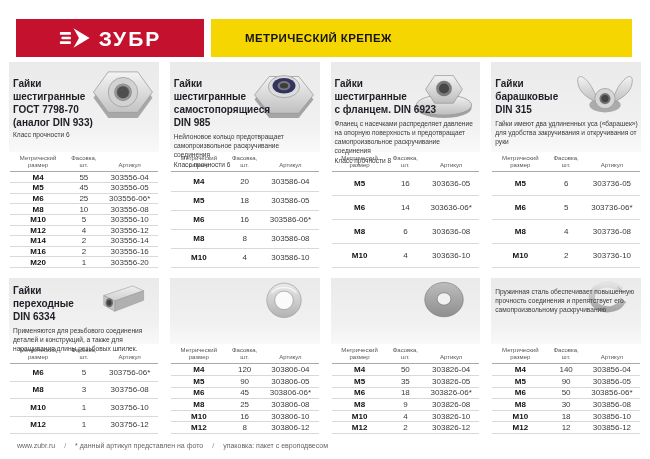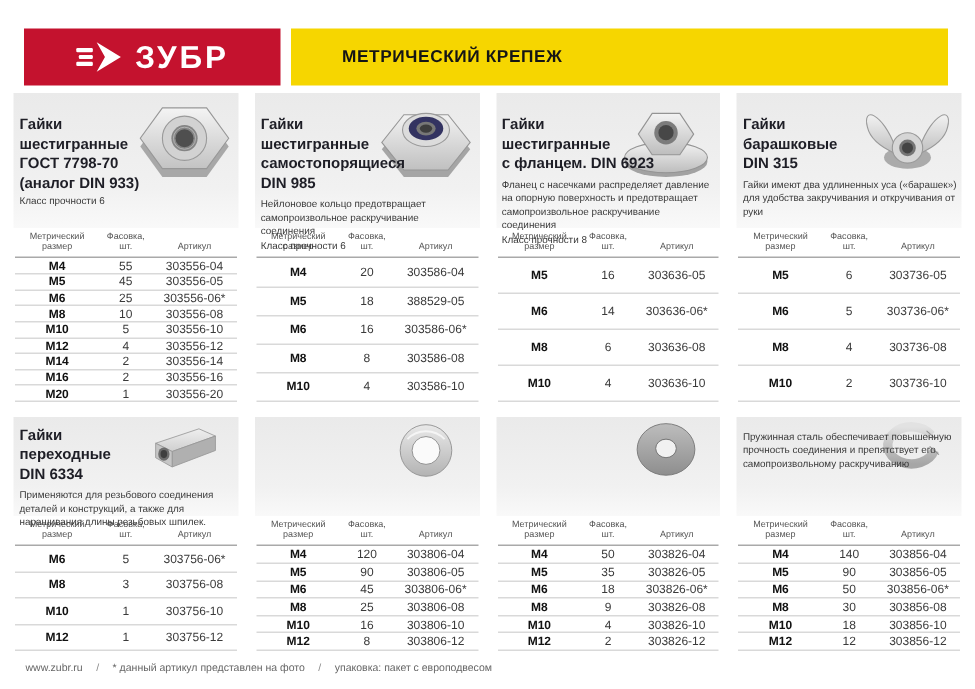--- a/index.html
+++ b/index.html
@@ -2,21 +2,21 @@
 <html style="--brand-red: #c4122e; --brand-yellow: #f6d600;"><head>
 <meta charset="utf-8">
 <style>
   *{margin:0;padding:0;box-sizing:border-box}
   html,body{width:650px;height:459px}
   body{background:#fff;font-family:"Liberation Sans",sans-serif;overflow:hidden;color:#222}
   .page{width:650px;height:459px;position:relative;background:#fff}
 
   
   .header{display:flex;margin:19px 18px 0 16px;height:38px;gap:7px}
-  .brand{width:171px;background:var(--brand-red,#c4122e);display:flex;align-items:center;justify-content:center;gap:6px}
+  .brand{width:188px;background:var(--brand-red,#c4122e);display:flex;align-items:center;justify-content:center;gap:6px}
   .logo{width:34px;height:26px;display:inline-block}
   .logo svg{width:100%;height:100%}
   .brand-text{color:#fff;font-weight:bold;font-size:21px;letter-spacing:2px;line-height:1}
   .title-band{flex:1;background:var(--brand-yellow,#f6d600);display:flex;align-items:center}
   .title-band span{font-weight:bold;font-size:11.5px;color:#151515;letter-spacing:.4px;padding-left:34px}
 
   
   .grid{margin:5px 9px 0;display:grid;grid-template-columns:repeat(4,1fr);grid-template-rows:206px 156px;column-gap:11px;row-gap:10px}
   .section{display:flex;flex-direction:column;min-width:0}
   .info{position:relative;background:linear-gradient(180deg,#eaeaea 0%,#f1f1f1 70%,#f9f9f9 100%)}
@@ -176,21 +176,21 @@
       </div>
       <div class="tbody">
             <div class="trow">
               <span class="c-size">М4</span>
               <span class="c-pack">20</span>
               <span class="c-sku">303586-04</span>
             </div>
             <div class="trow">
               <span class="c-size">М5</span>
               <span class="c-pack">18</span>
-              <span class="c-sku">388529-05</span>
+              <span class="c-sku">303586-05</span>
             </div>
             <div class="trow">
               <span class="c-size">М6</span>
               <span class="c-pack">16</span>
               <span class="c-sku">303586-06*</span>
             </div>
             <div class="trow">
               <span class="c-size">М8</span>
               <span class="c-pack">8</span>
               <span class="c-sku">303586-08</span>

